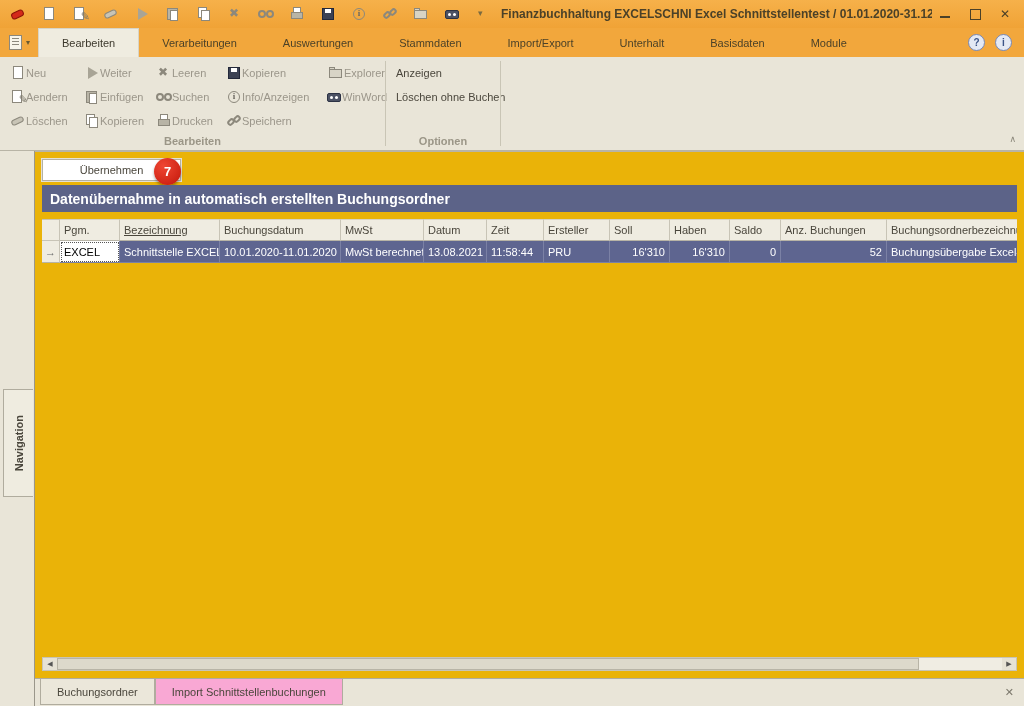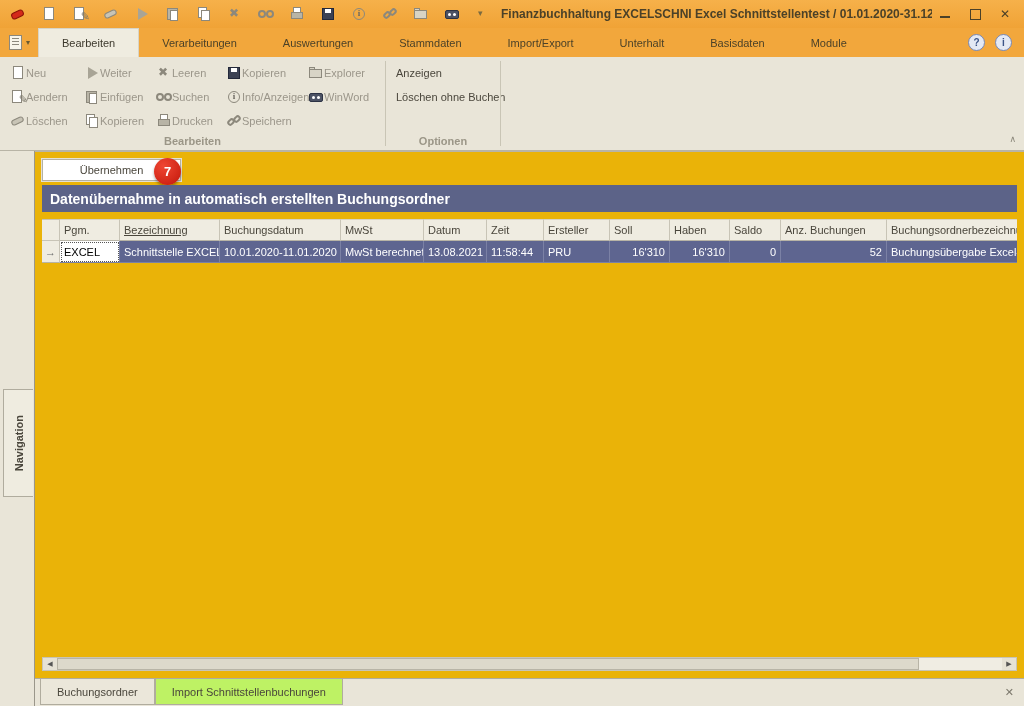--- a/index.html
+++ b/index.html
@@ -111,21 +111,21 @@
     font-size:7px;color:#555;background:#e6e2d5;}
   .scroll-arrow.right{margin-left:auto;}
   #hthumb{width:862px;height:12px;background:#ddd9cb;border:1px solid #b8b4a6;box-sizing:border-box;}
 
   
   #tabstrip{position:absolute;left:35px;top:678px;width:989px;height:28px;background:#E9E5D8;
     border-top:1px solid #b0ac9e;display:flex;align-items:flex-start;}
   .btab{height:25px;display:flex;align-items:center;padding:0 16px;border:1px solid #b0ac9e;border-top:none;
     background:#EBE7DA;color:#4a463c;}
   .btab.first{margin-left:5px;}
-  .btab.active{background:#bef264;}
+  .btab.active{background:#f9a8d4;}
   #tabstrip-close{margin-left:auto;margin-right:10px;margin-top:7px;color:#7c786c;font-size:11px;}
 </style>
 </head>
 <body>
 
 <div id="window">
   <div id="red-sliver"></div>
 
   <div id="titlebar">
     <div class="qat">
@@ -228,21 +228,21 @@
           </div>
         <div class="rbtn disabled">
             <span class="ico i-info"></span>
             <span>Info/Anzeigen</span>
           </div>
         <div class="rbtn disabled">
             <span class="ico i-link"></span>
             <span>Speichern</span>
           </div>
       </div>
-      <div class="rcol" style="left:304px;">
+      <div class="rcol" style="left:322px;align-items:center;">
         <div class="rbtn disabled">
             <span class="ico i-folder"></span>
             <span>Explorer</span>
           </div>
         <div class="rbtn disabled">
             <span class="ico i-cassette"></span>
             <span>WinWord</span>
           </div>
       </div>
       <div class="rgroup-label">Bearbeiten</div>

